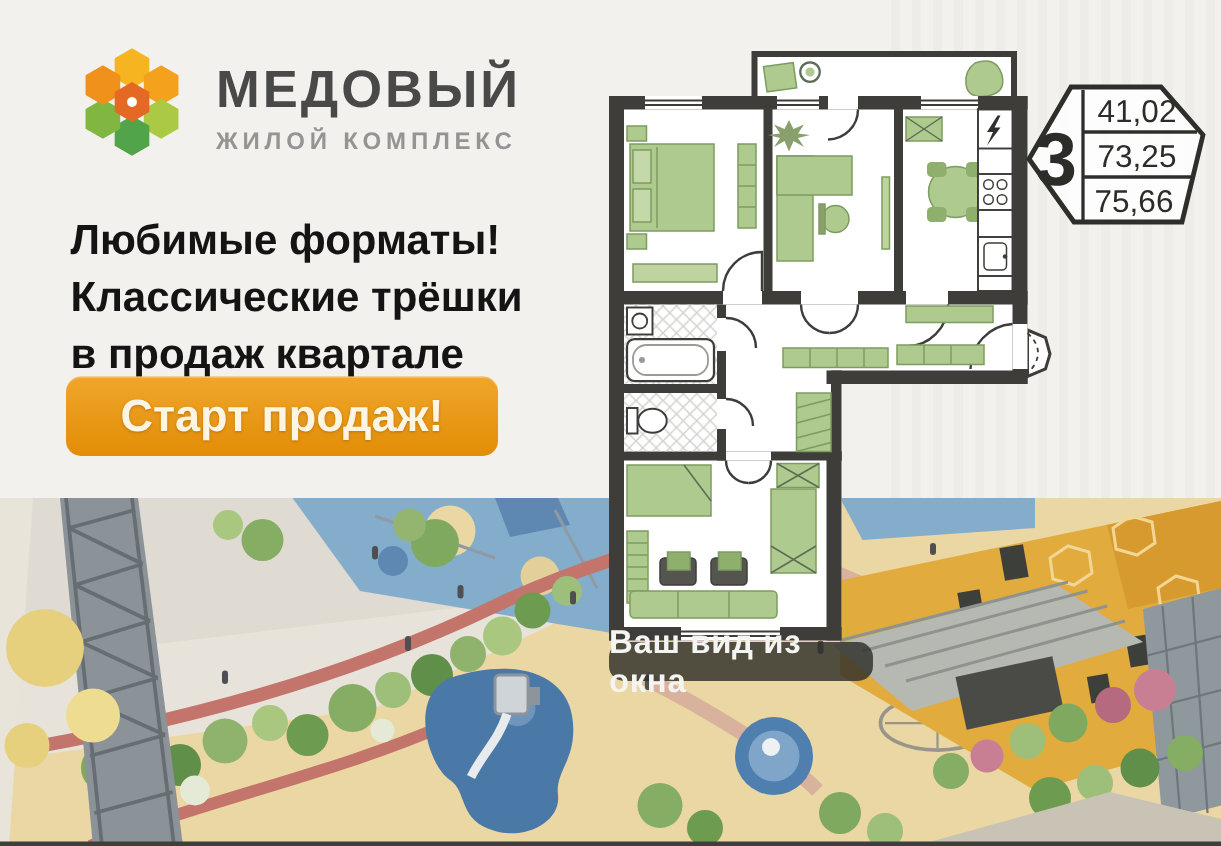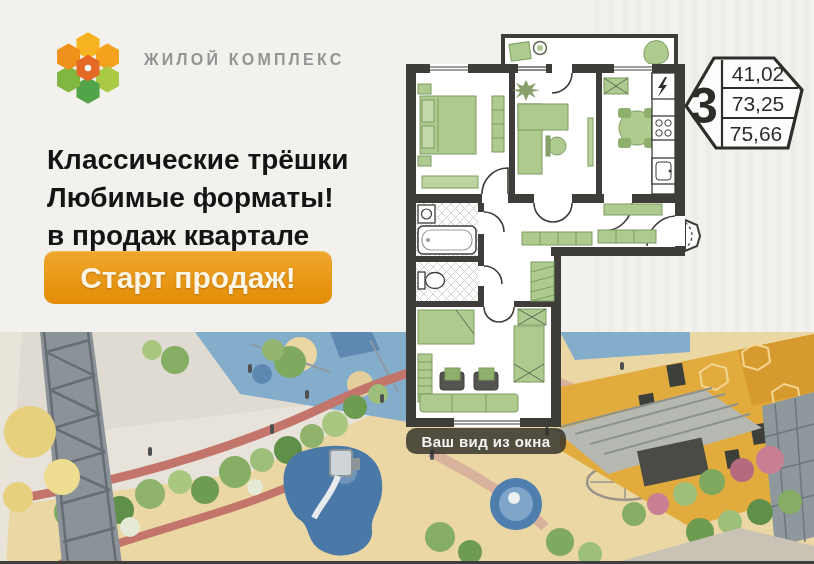--- a/index.html
+++ b/index.html
@@ -28,23 +28,23 @@
     background:linear-gradient(#f0a62b,#e28d06);
     border:none;border-radius:10px;cursor:pointer;
     color:#fdf5e3;font-size:30px;font-weight:bold;
     font-family:"Liberation Sans", sans-serif;
     text-shadow:0 1px 2px rgba(150,85,0,.55);
     box-shadow:inset 0 1px 0 rgba(255,255,255,.25);
   }
   
   .plan{position:absolute;left:406px;top:24px;width:296px;height:406px;}
   .view-label{
-    position:absolute;left:406px;top:428px;width:160px;height:26px;
+    position:absolute;left:406px;top:428px;width:176px;height:26px;
     background:rgba(47,47,43,.82);color:#f4f4f2;
-    font-size:15px;font-weight:bold;letter-spacing:.4px;
+    font-size:22px;font-weight:bold;letter-spacing:.4px;
     display:flex;align-items:center;justify-content:center;border-radius:10px;
   }
   
   .badge{position:absolute;left:682px;top:50px;width:126px;height:108px;}
   .badge text{font-family:"Liberation Sans", sans-serif;fill:#2c2c28;}
   
   .photo{position:absolute;left:0;top:332px;width:814px;height:232px;}
 </style>
 </head>
 <body>
@@ -216,27 +216,28 @@
         <polygon points="64,21 75.3,27.5 75.3,40.5 64,47 52.7,40.5 52.7,27.5" fill="#f59f15"></polygon>
         <polygon points="64,43 75.3,49.5 75.3,62.5 64,69 52.7,62.5 52.7,49.5" fill="#a8c83f"></polygon>
         <polygon points="45,54 56.3,60.5 56.3,73.5 45,80 33.7,73.5 33.7,60.5" fill="#4ba143"></polygon>
         <polygon points="26,43 37.3,49.5 37.3,62.5 26,69 14.7,62.5 14.7,49.5" fill="#7db53a"></polygon>
         <polygon points="26,21 37.3,27.5 37.3,40.5 26,47 14.7,40.5 14.7,27.5" fill="#ef8e12"></polygon>
         <polygon points="45,32 56.3,38.5 56.3,51.5 45,58 33.7,51.5 33.7,38.5" fill="#e4641c"></polygon>
         <circle cx="45" cy="45" r="3.2" fill="#ffffff"></circle>
       </g>
     </svg>
     <div class="brand-text">
+      <div class="brand-name">МЕДОВЫЙ</div>
       <div class="brand-tagline">ЖИЛОЙ КОМПЛЕКС</div>
     </div>
   </header>
 
   <div class="headline">
+    <div>Любимые форматы!</div>
     <div>Классические трёшки</div>
-    <div>Любимые форматы!</div>
     <div>в продаж квартале</div>
   </div>
 
   <button class="cta">Старт продаж!</button>
 
   <svg class="plan" viewBox="0 0 296 406" aria-hidden="true">
     <defs>
       <pattern id="tile" width="9" height="9" patternUnits="userSpaceOnUse">
         <path d="M0,9 L9,0 M0,0 L9,9" stroke="#d2d2ce" stroke-width="1" fill="none"></path>
       </pattern>

